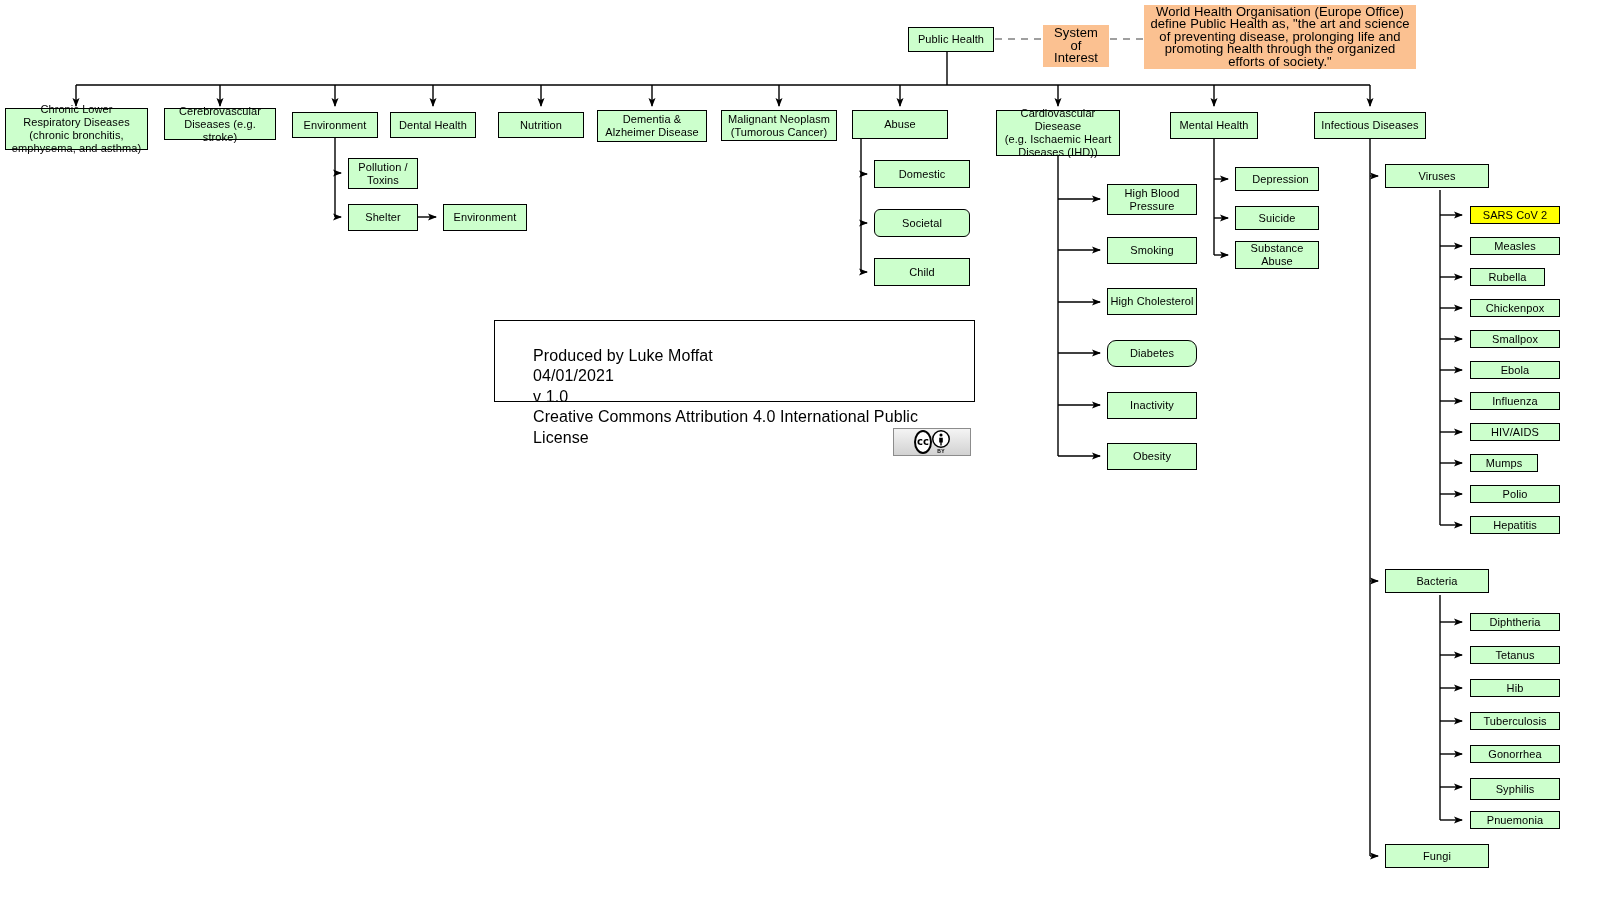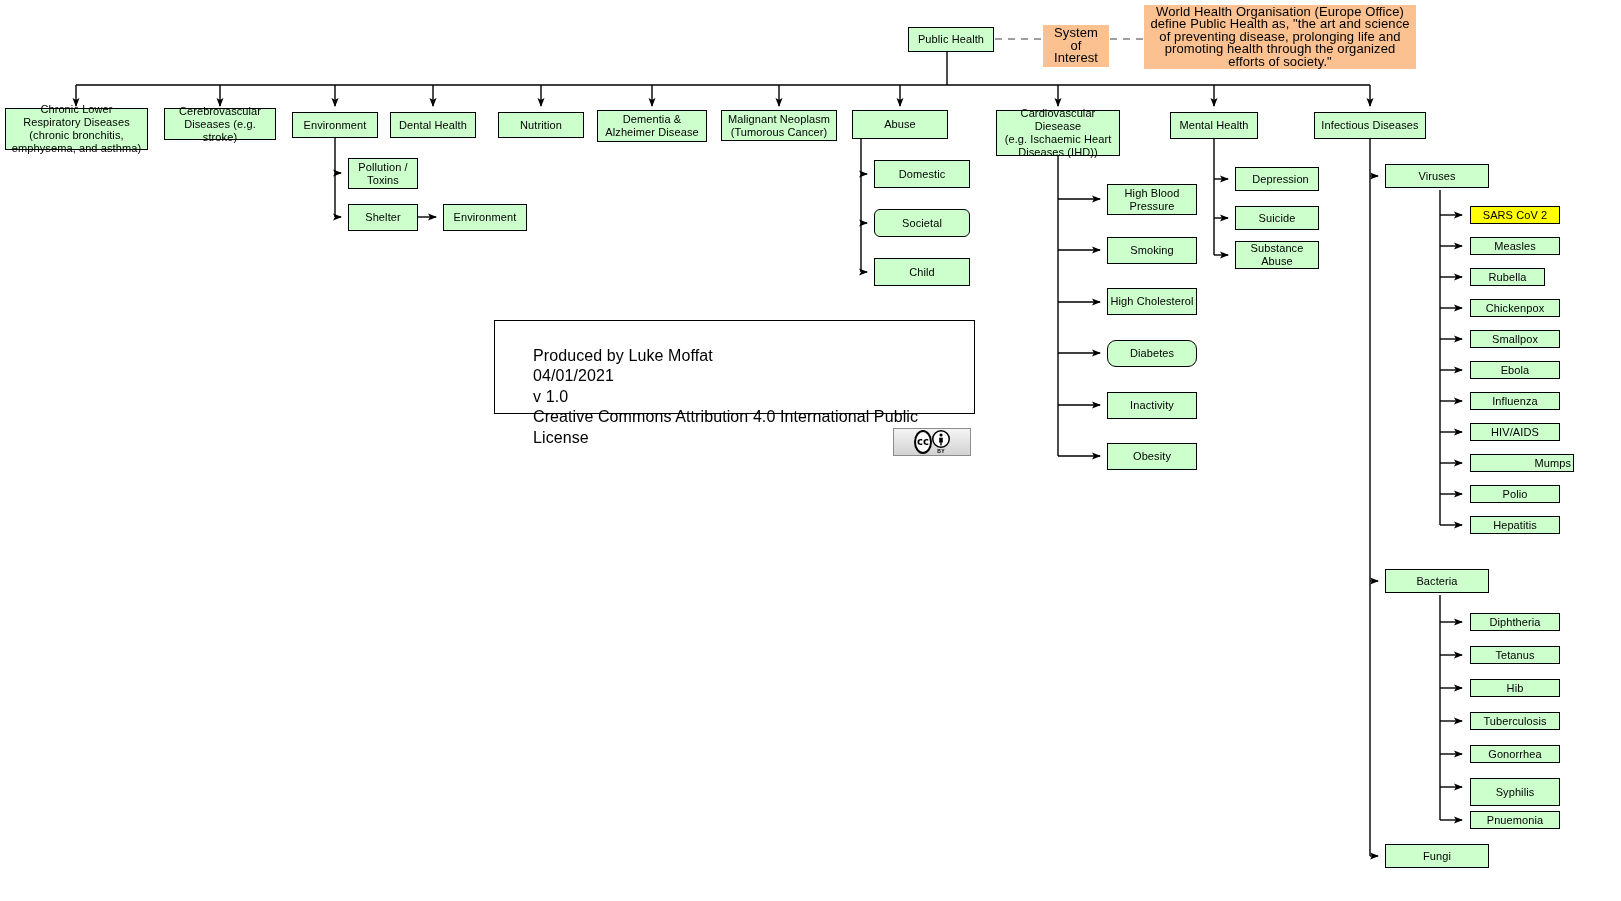--- a/index.html
+++ b/index.html
@@ -319,21 +319,21 @@
   </div>
   <div class="node" style="left:1470px; top:361px; width:90px; height:18px;">
     <span>Ebola</span>
   </div>
   <div class="node" style="left:1470px; top:392px; width:90px; height:18px;">
     <span>Influenza</span>
   </div>
   <div class="node" style="left:1470px; top:423px; width:90px; height:18px;">
     <span>HIV/AIDS</span>
   </div>
-  <div class="node" style="left:1470px; top:454px; width:104px; height:18px;justify-content:flex-end;">
+  <div class="node" style="left:1470px; top:454px; width:68px; height:18px;">
     <span>Mumps</span>
   </div>
   <div class="node" style="left:1470px; top:485px; width:90px; height:18px;">
     <span>Polio</span>
   </div>
   <div class="node" style="left:1470px; top:516px; width:90px; height:18px;">
     <span>Hepatitis</span>
   </div>
 
   <div class="node" style="left:1470px; top:613px; width:90px; height:18px;">
@@ -344,28 +344,28 @@
   </div>
   <div class="node" style="left:1470px; top:679px; width:90px; height:18px;">
     <span>Hib</span>
   </div>
   <div class="node" style="left:1470px; top:712px; width:90px; height:18px;">
     <span>Tuberculosis</span>
   </div>
   <div class="node" style="left:1470px; top:745px; width:90px; height:18px;">
     <span>Gonorrhea</span>
   </div>
-  <div class="node" style="left:1470px; top:778px; width:90px; height:28px;">
+  <div class="node" style="left:1470px; top:778px; width:90px; height:22px;">
     <span>Syphilis</span>
   </div>
   <div class="node" style="left:1470px; top:811px; width:90px; height:18px;">
     <span>Pnuemonia</span>
   </div>
 
-  <div class="node plain" style="left:494px; top:320px; width:481px; height:94px;padding-left:38px;">
+  <div class="node plain" style="left:494px; top:320px; width:481px; height:82px;padding-left:38px;">
     <span>Produced by Luke Moffat
 04/01/2021
 v 1.0
 Creative Commons Attribution 4.0 International Public License</span>
   </div>
 
   <div class="cc-badge" style="left:893px; top:428px; width:78px; height:28px;">
     <span class="cc-mark">
       <span>cc</span>
     </span>

